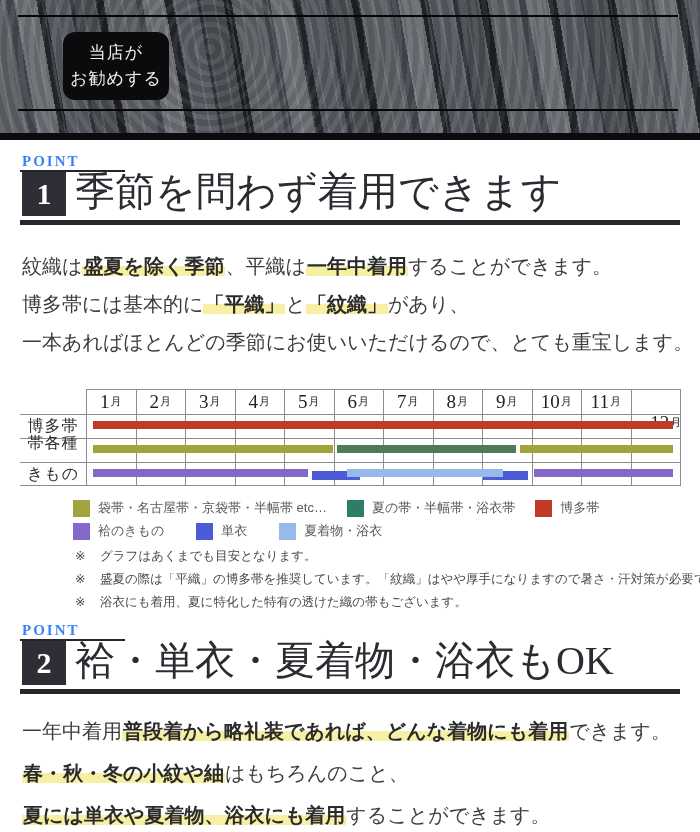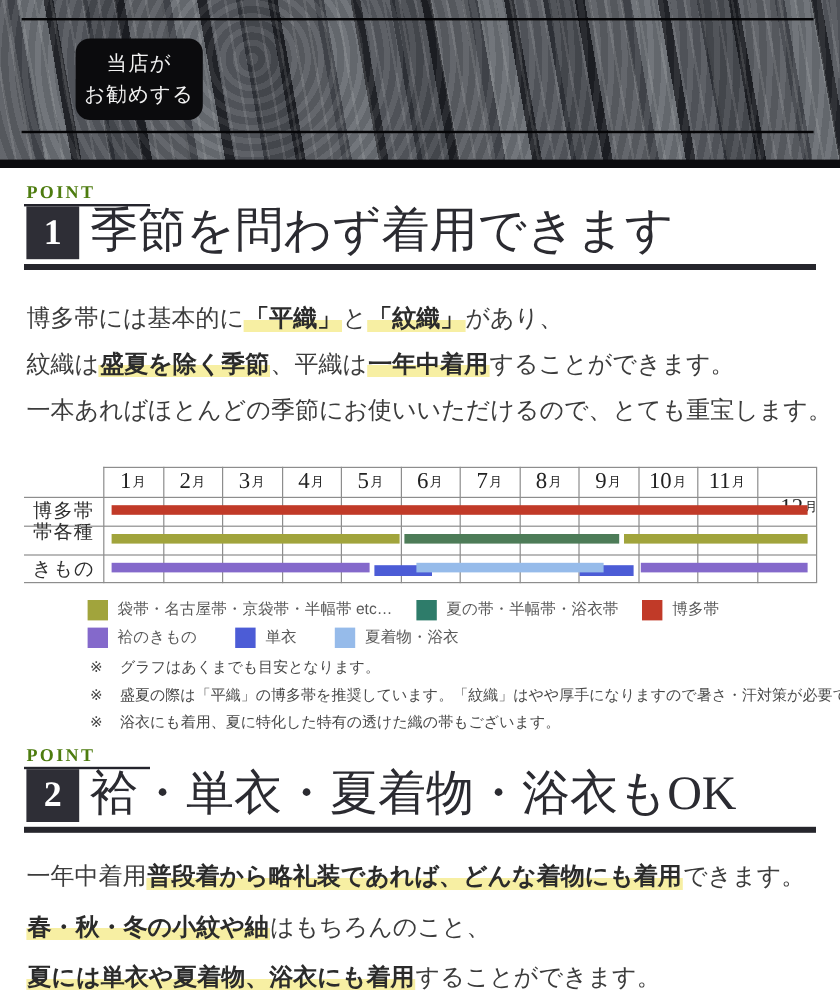--- a/index.html
+++ b/index.html
@@ -37,21 +37,21 @@
     font-family:"Liberation Serif","DejaVu Serif",serif;font-weight:400;
     font-size:55px;color:#ffffff;letter-spacing:0px;
     text-shadow:3px 3px 0 #000,-2px -2px 0 #000,2px -2px 0 #000,-2px 2px 0 #000,0 0 9px rgba(0,0,0,.85);
   }
   
   .content{padding:0 20px;}
   .point-block{margin-top:13px;}
   .point-head{position:relative;height:63px;}
   .point-word{
     position:absolute;left:2px;top:0;font-family:"Liberation Serif","DejaVu Serif",serif;
-    font-size:15px;font-weight:bold;letter-spacing:2px;color:#4d7c0f;
+    font-size:15px;font-weight:bold;letter-spacing:2px;color:#3b82f6;
   }
   .point-thinrule{position:absolute;left:0;top:17px;width:105px;height:2px;background:#24242c;}
   .point-num{
     position:absolute;left:2px;top:19px;width:44px;height:44px;background:#2e2e36;
     color:#ffffff;font-family:"Liberation Serif","DejaVu Serif",serif;font-weight:bold;
     font-size:30px;display:flex;align-items:center;justify-content:center;
   }
   .point-heading{
     position:absolute;left:55px;top:16px;margin:0;white-space:nowrap;
     font-family:"Liberation Serif","DejaVu Serif",serif;font-weight:400;
@@ -109,22 +109,22 @@
   <section class="point-block">
     <div class="point-head">
       <span class="point-word">POINT</span>
       <span class="point-thinrule"></span>
       <span class="point-num">1</span>
       <h2 class="point-heading">季節を問わず着用できます</h2>
     </div>
     <div class="thick-rule"></div>
 
     <div class="para">
+      <p><span>紋織は</span><span class="hl">盛夏を除く季節</span><span>、平織は</span><span class="hl">一年中着用</span><span>することができます。</span></p>
       <p><span>博多帯には基本的に</span><span class="hl">「平織」</span><span>と</span><span class="hl">「紋織」</span><span>があり、</span></p>
-      <p><span>紋織は</span><span class="hl">盛夏を除く季節</span><span>、平織は</span><span class="hl">一年中着用</span><span>することができます。</span></p>
       <p><span>一本あればほとんどの季節にお使いいただけるので、とても重宝します。</span></p>
     </div>
 
     <div class="chart">
         <div class="gl" style="left: 66px; top: 0px; width: 594px; height: 1px;"></div>
         <div class="gl" style="left: 0px; top: 25px; width: 660px; height: 1px;"></div>
         <div class="gl" style="left: 0px; top: 49px; width: 660px; height: 1px;"></div>
         <div class="gl" style="left: 0px; top: 73px; width: 660px; height: 1px;"></div>
         <div class="gl" style="left: 0px; top: 96px; width: 660px; height: 1px;"></div>
         <div class="gl" style="left: 66px; top: 0px; width: 1px; height: 97px;"></div>

